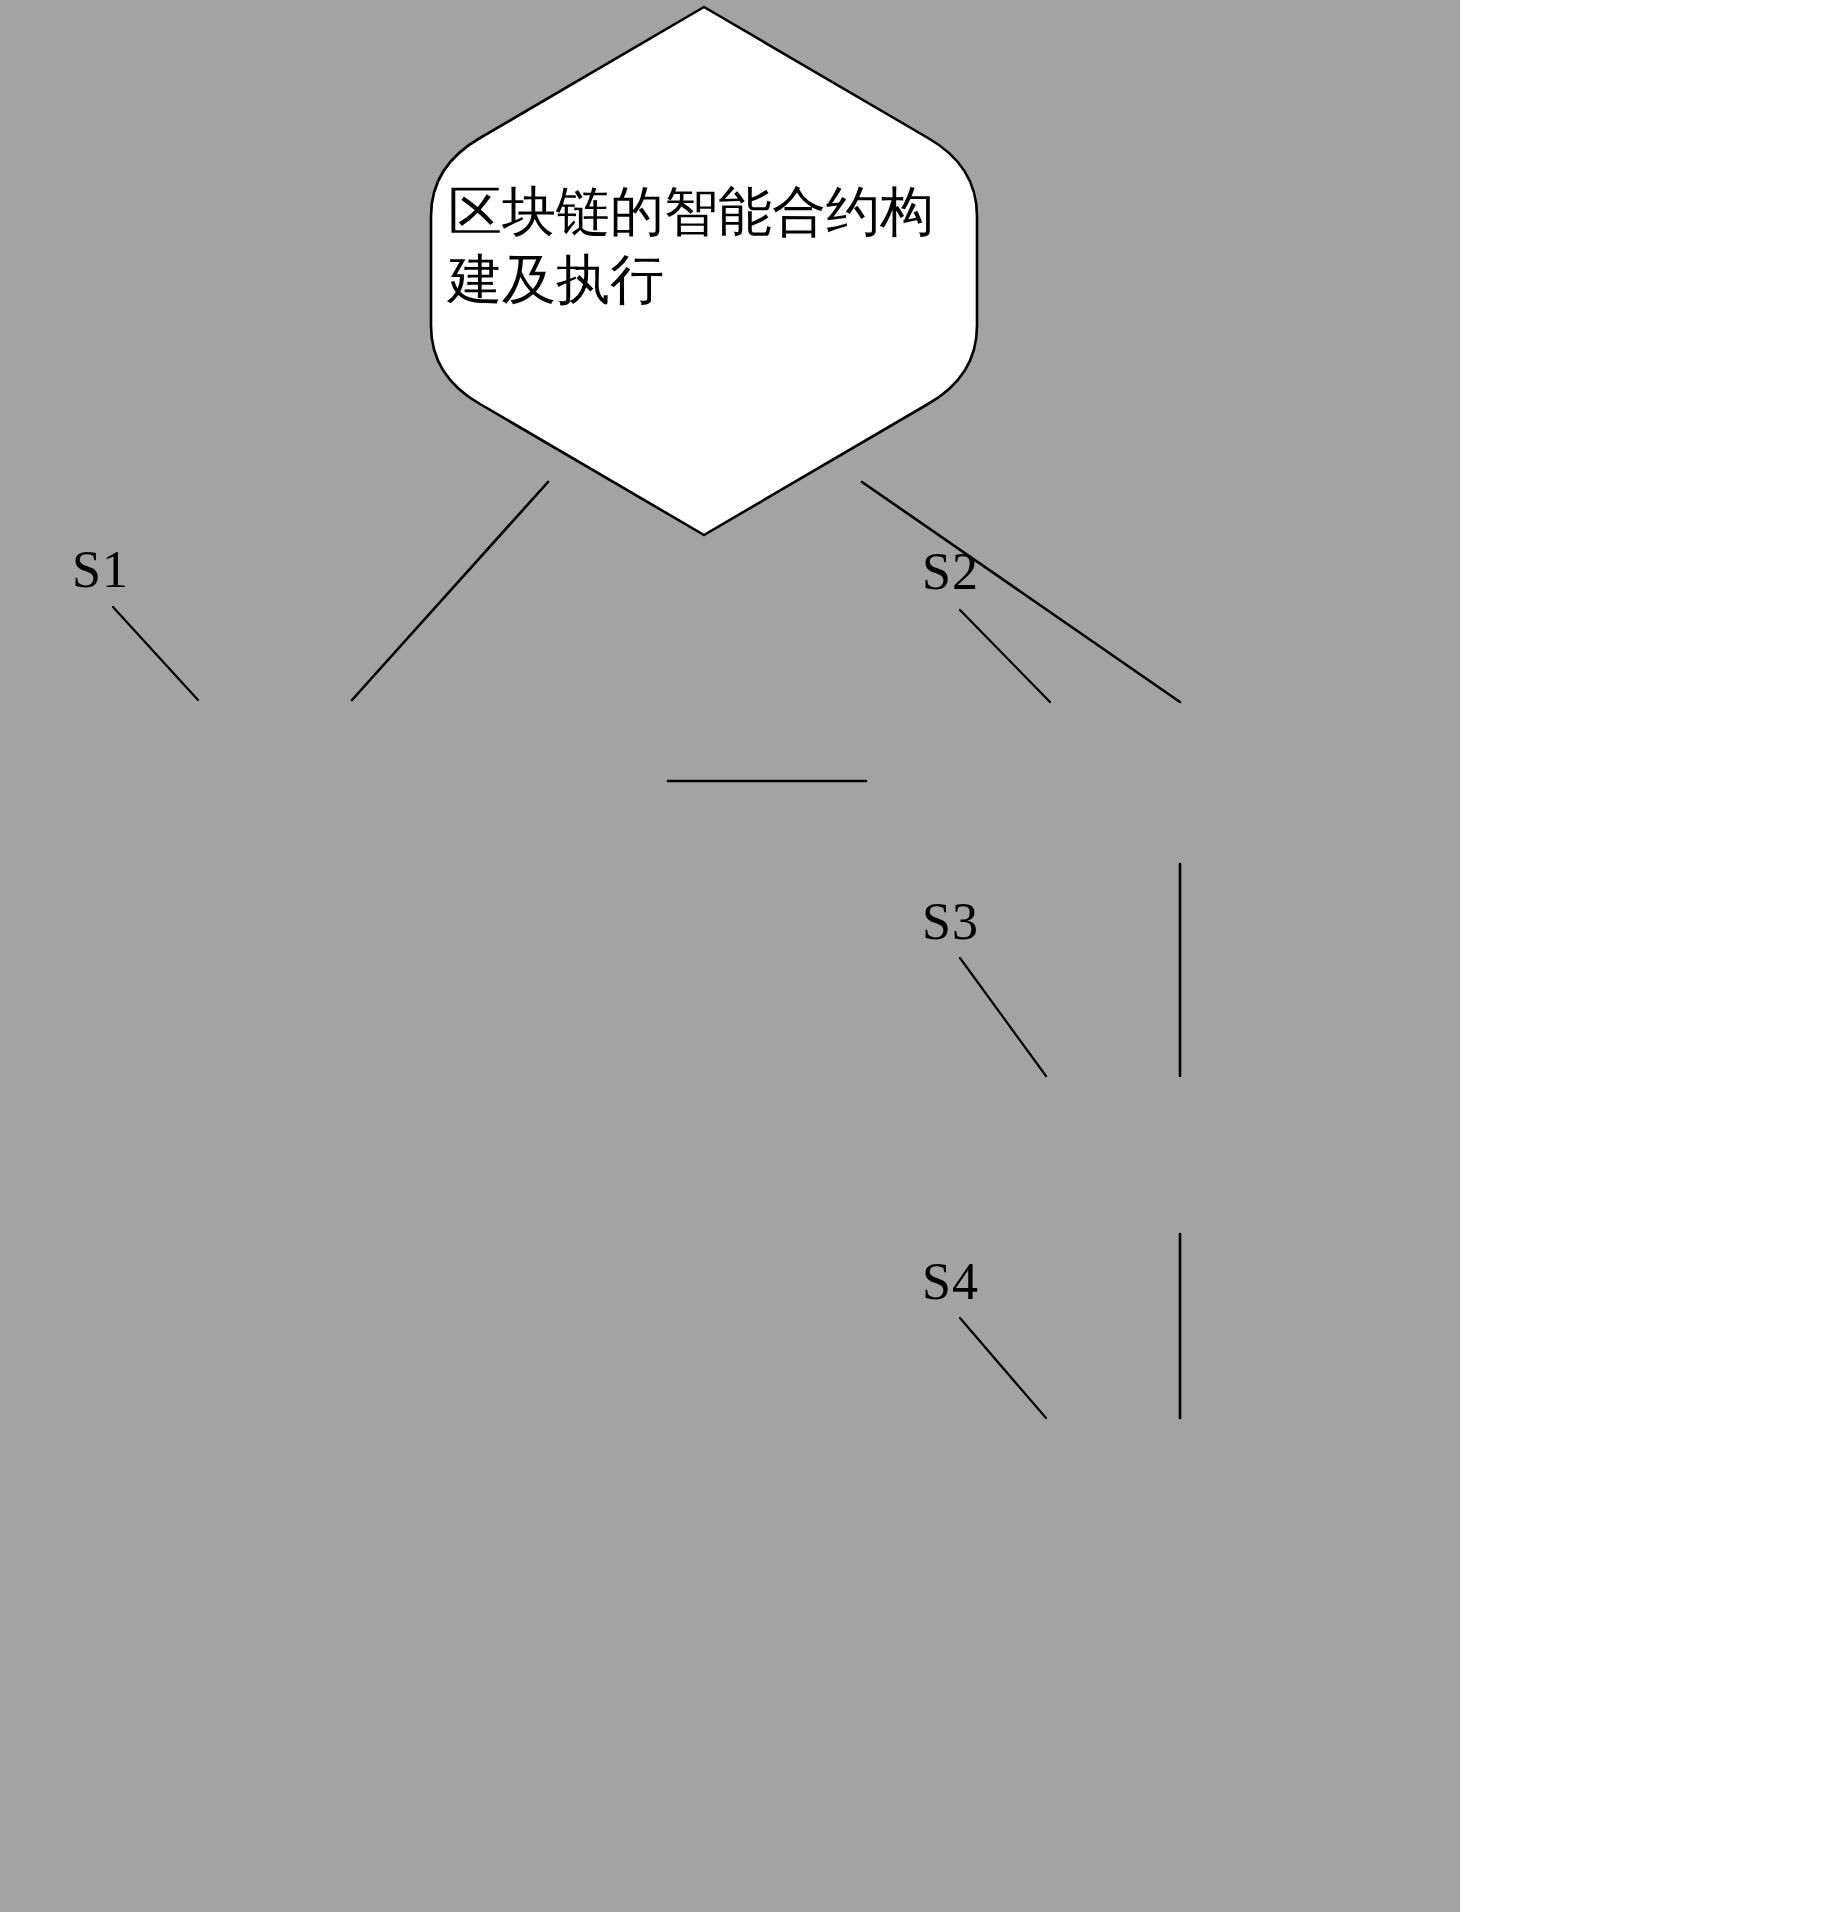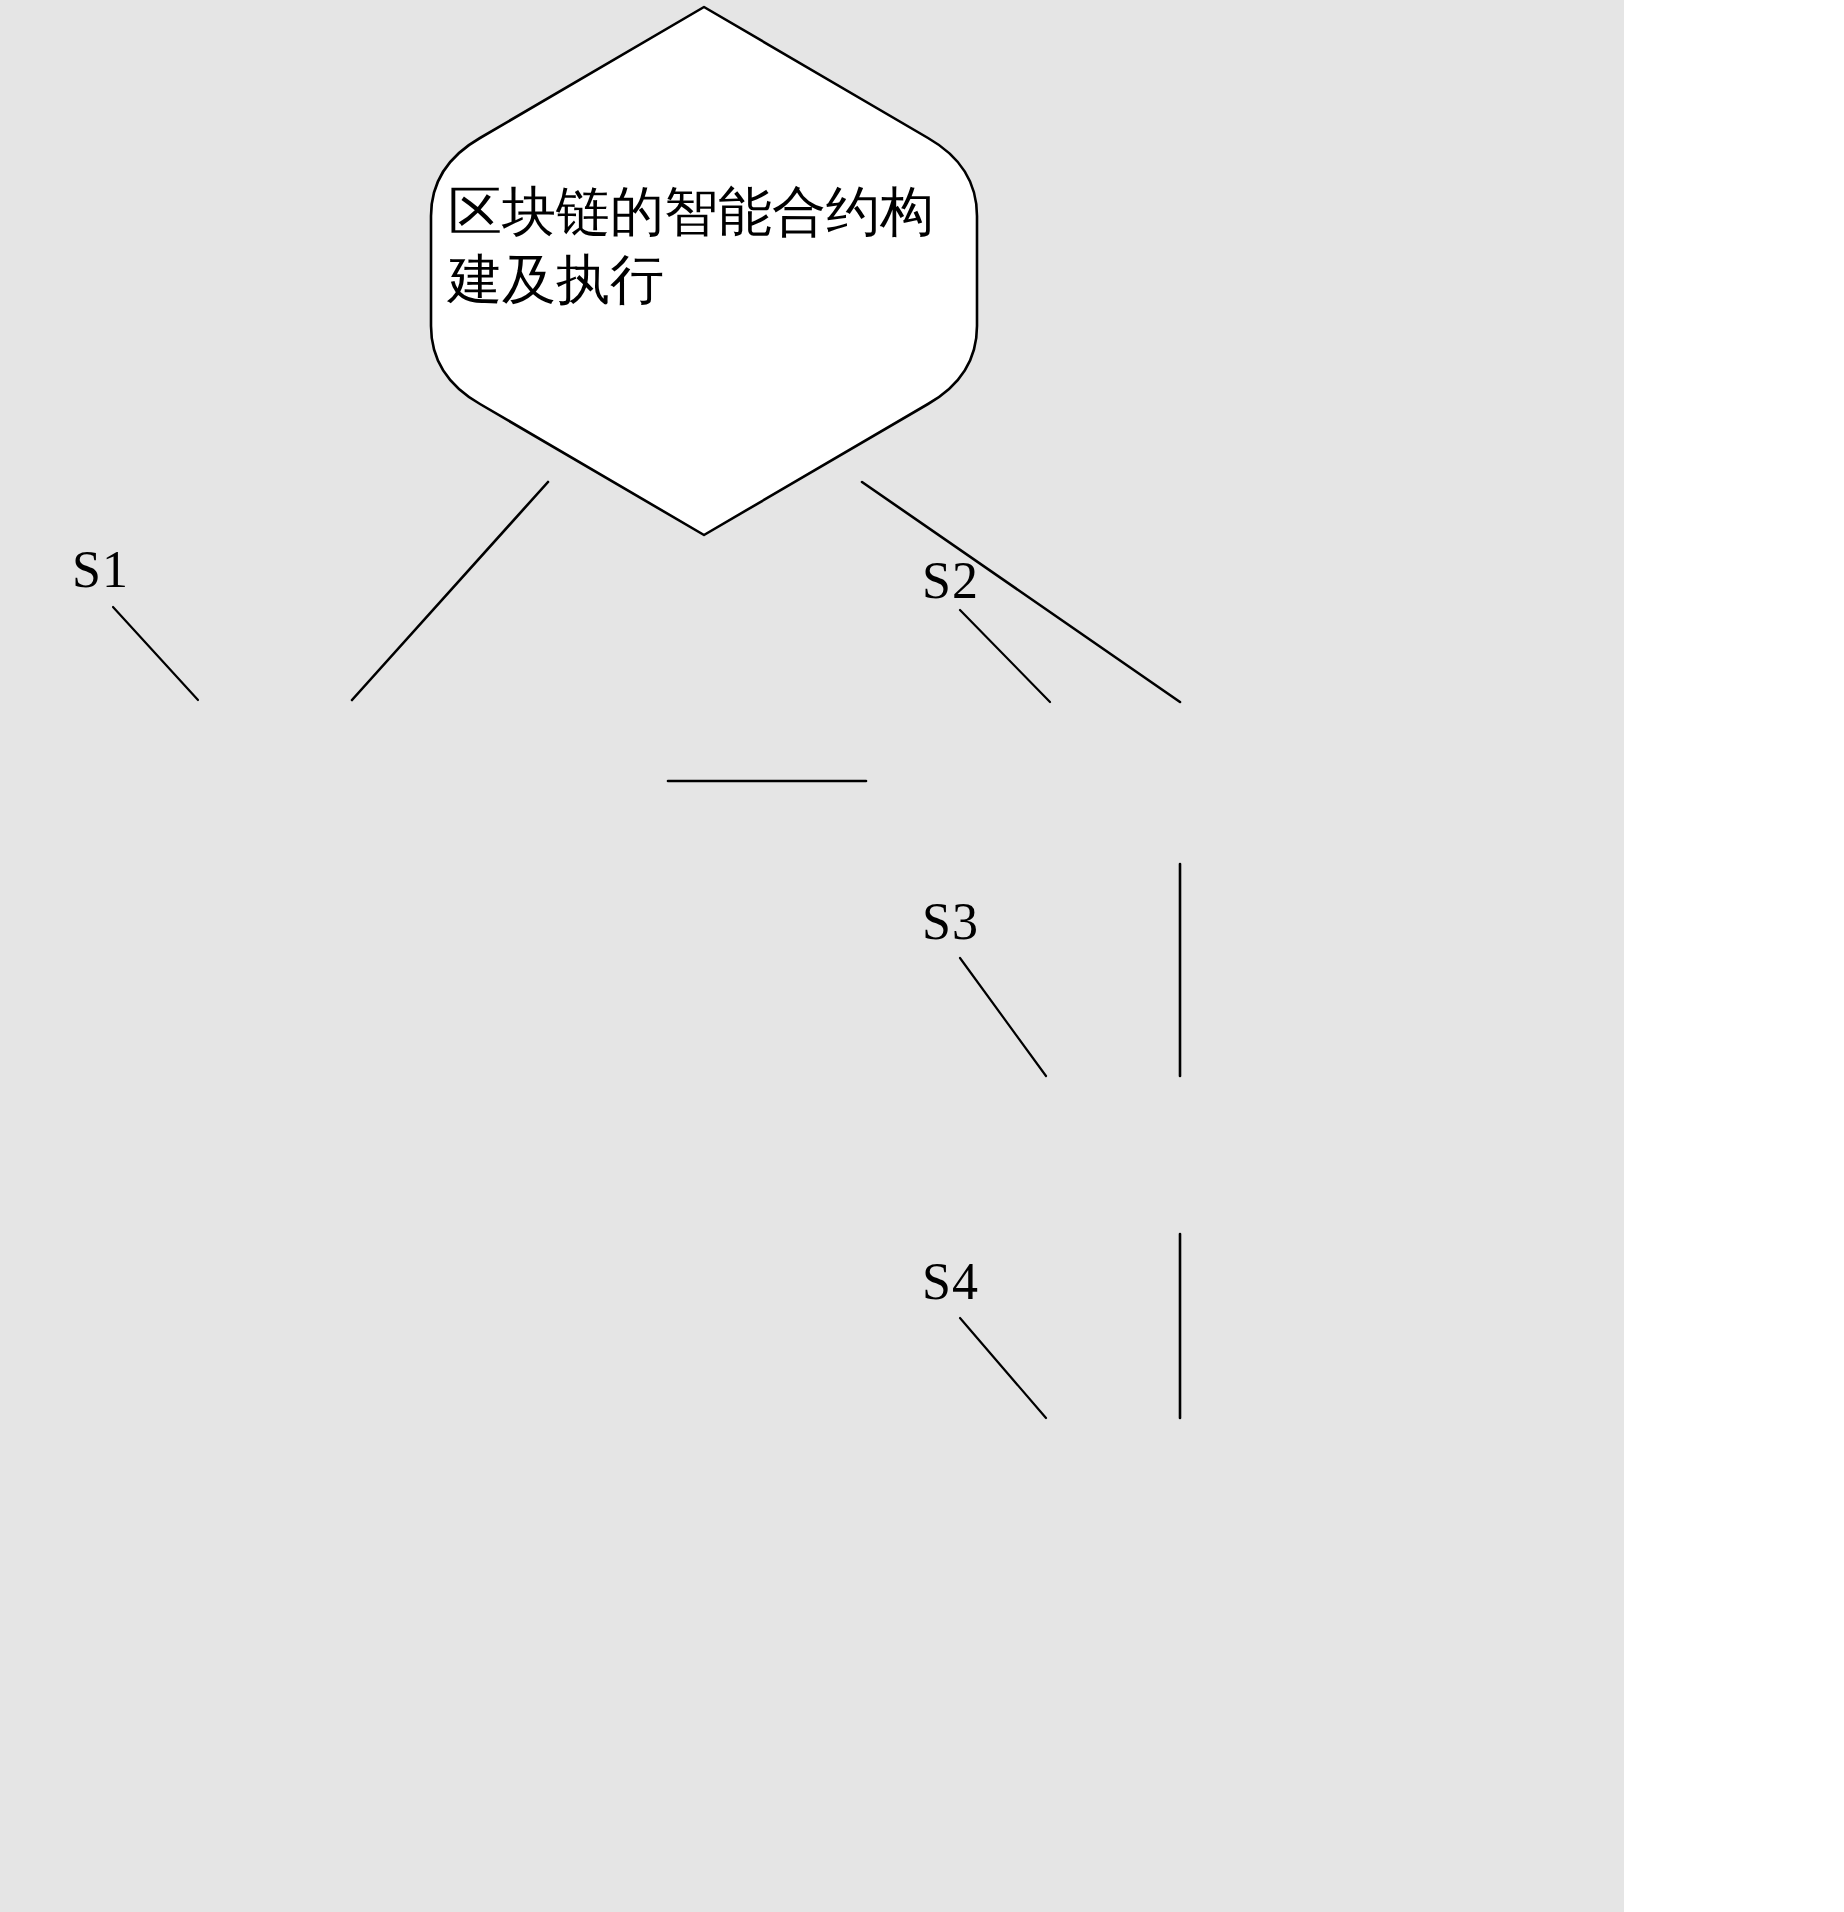--- a/index.html
+++ b/index.html
@@ -2,23 +2,23 @@
 <html><head>
 <meta charset="utf-8">
 <style>
   html, body {
     margin: 0;
     padding: 0;
     background: #ffffff;
   }
   #stage {
     position: relative;
-    width: 1624px;
+    width: 1460px;
     height: 1912px;
-    background: #e5e5e5;
+    background: #a3a3a3;
     overflow: hidden;
     font-family: "Liberation Serif", "DejaVu Serif", serif;
   }
   #wires {
     position: absolute;
     left: 0;
     top: 0;
     width: 1844px;
     height: 1912px;
   }
@@ -69,21 +69,21 @@
   #box-s3 { left: 856px; top: 1076px; width: 636px; height: 158px; }
   #box-s4 { left: 856px; top: 1418px; width: 592px; height: 160px; }
 
   .step-tag {
     position: absolute;
     font-size: 52px;
     color: #000000;
     letter-spacing: 1px;
   }
   #tag-s1 { left: 72px;  top: 540px; }
-  #tag-s2 { left: 922px; top: 542px; margin-top: 9px; }
+  #tag-s2 { left: 922px; top: 542px; }
   #tag-s3 { left: 922px; top: 892px; }
   #tag-s4 { left: 922px; top: 1252px; }
 </style>
 </head>
 <body>
 
 <div id="stage">
 
   <svg id="wires" viewBox="0 0 1844 1912">
     <g fill="none" stroke="#000000" stroke-width="2.6" stroke-linecap="round">

